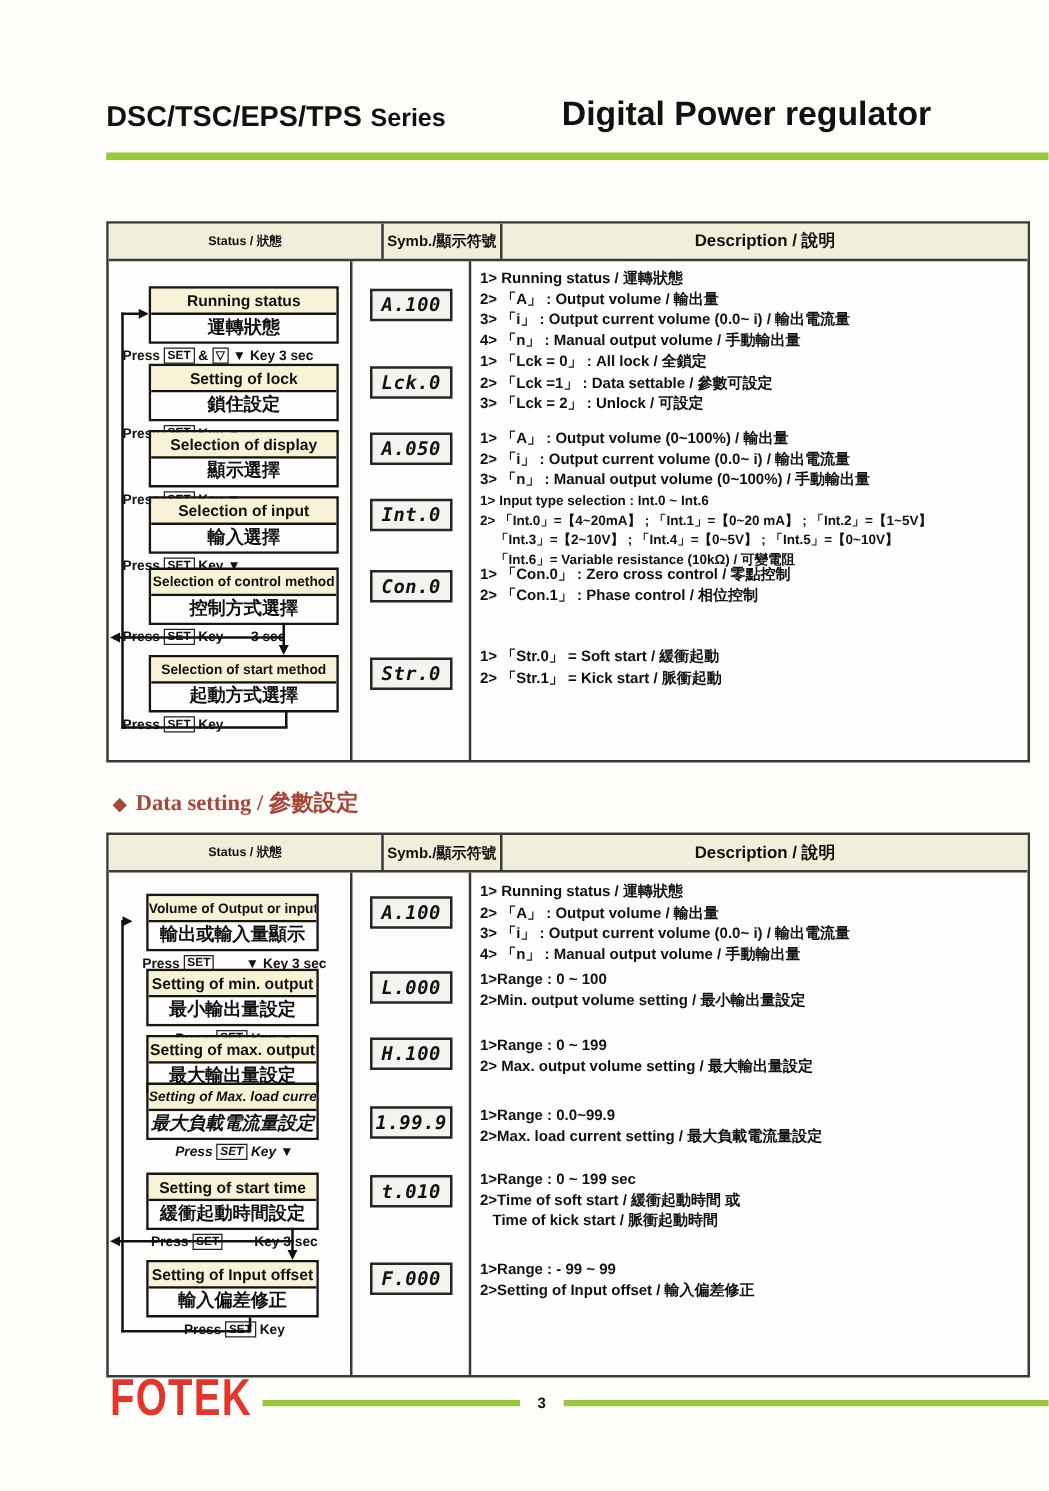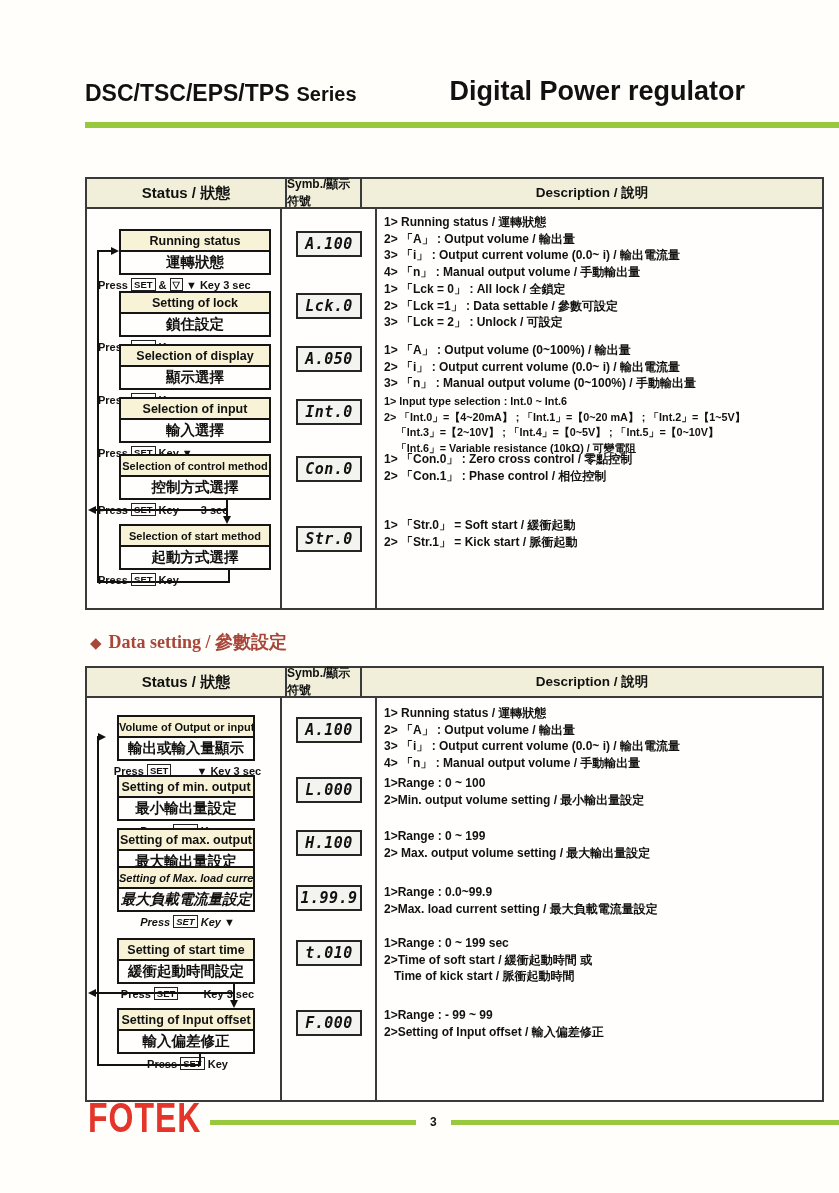--- a/index.html
+++ b/index.html
@@ -25,22 +25,22 @@
 
   
   .section-title{position:absolute;left:90px;font-family:"Liberation Serif",serif;font-weight:bold;
                  font-size:18px;color:var(--red);white-space:nowrap;}
   .section-title .diamond{font-size:15px;margin-right:7px;font-family:"DejaVu Sans",sans-serif;}
 
   
   .dtable{position:absolute;left:85px;width:739px;border:2px solid var(--border);background:#fffefc;}
   .thead{display:flex;height:30px;background:var(--cream);border-bottom:2px solid var(--border);font-weight:bold;}
   .th{display:flex;align-items:center;justify-content:center;}
-  .th1{width:200px;border-right:2px solid var(--border);font-size:15px;}
-  .th2{width:75px;border-right:2px solid var(--border);font-size:12px;}
+  .th1{width:220px;border-right:2px solid var(--border);font-size:10px;}
+  .th2{width:95px;border-right:2px solid var(--border);font-size:12px;}
   .th3{flex:1;font-size:13.5px;}
   .tbody{display:flex;position:relative;}
   .col1{width:195px;border-right:2px solid var(--border);position:relative;}
   .col2{width:95px;border-right:2px solid var(--border);position:relative;}
   .col3{flex:1;position:relative;}
 
   
   .entry{position:absolute;left:0;right:0;}
   .sbox{border:2px solid #151515;}
   .t1 .sbox{margin-left:32px;width:152px;}

